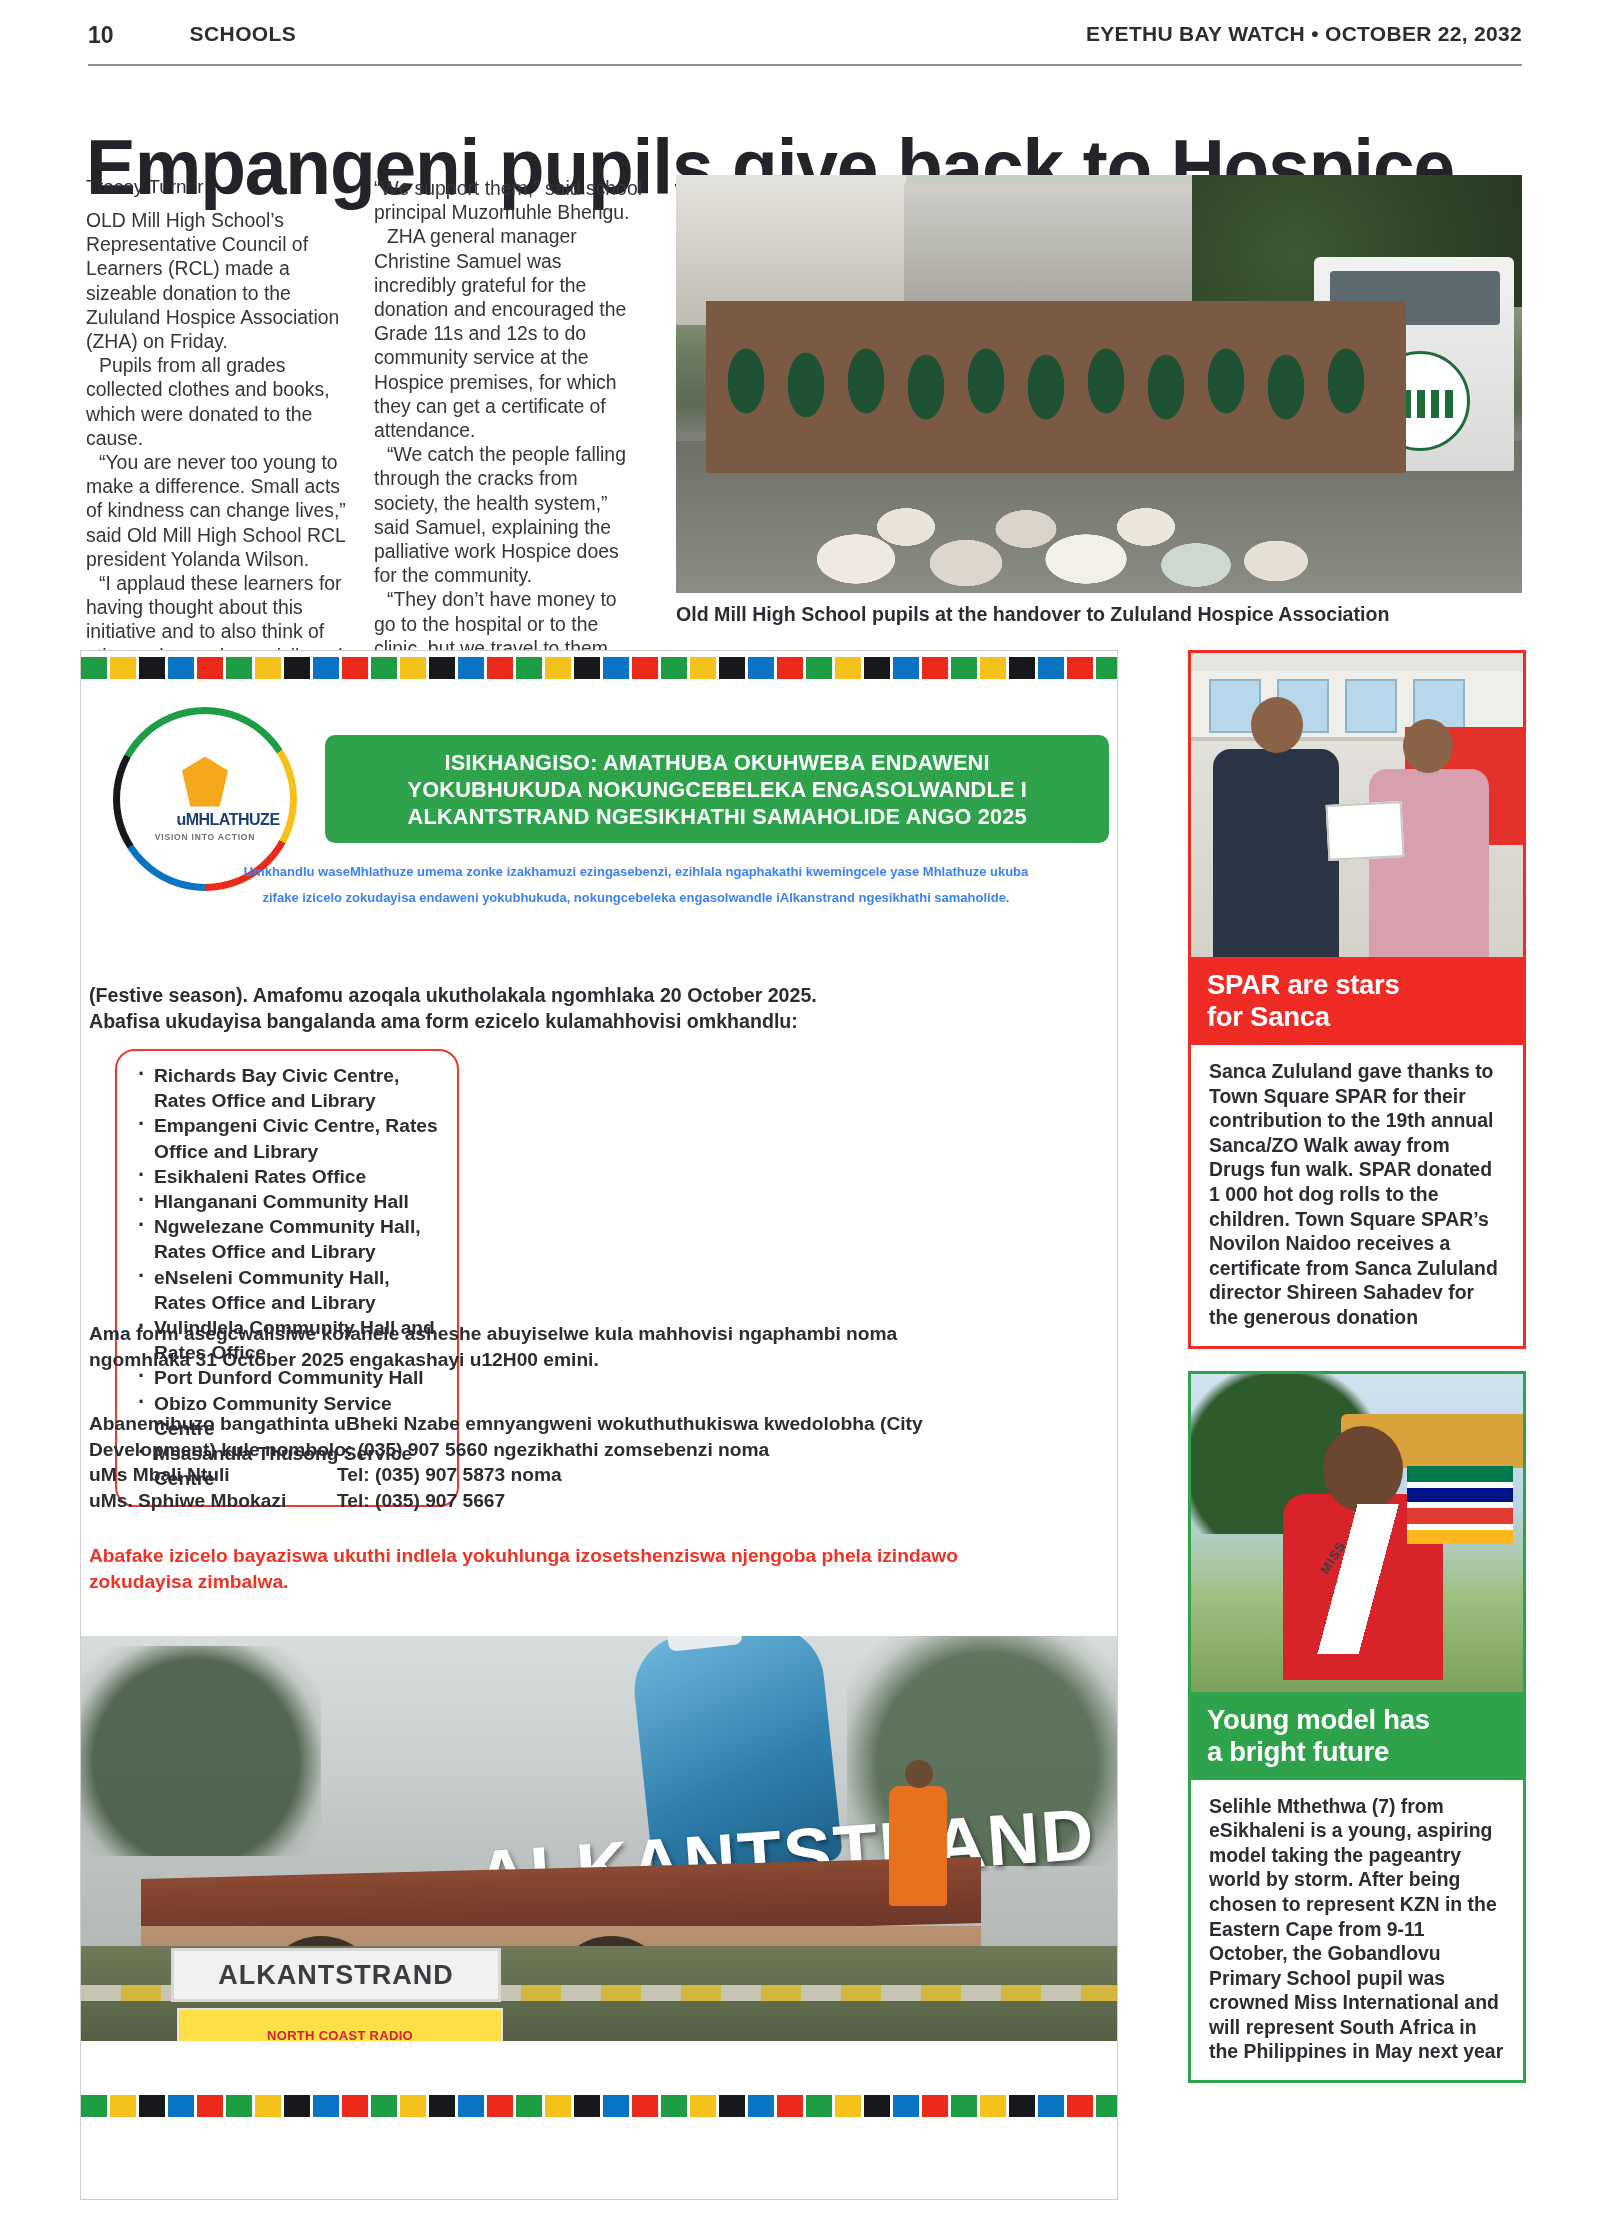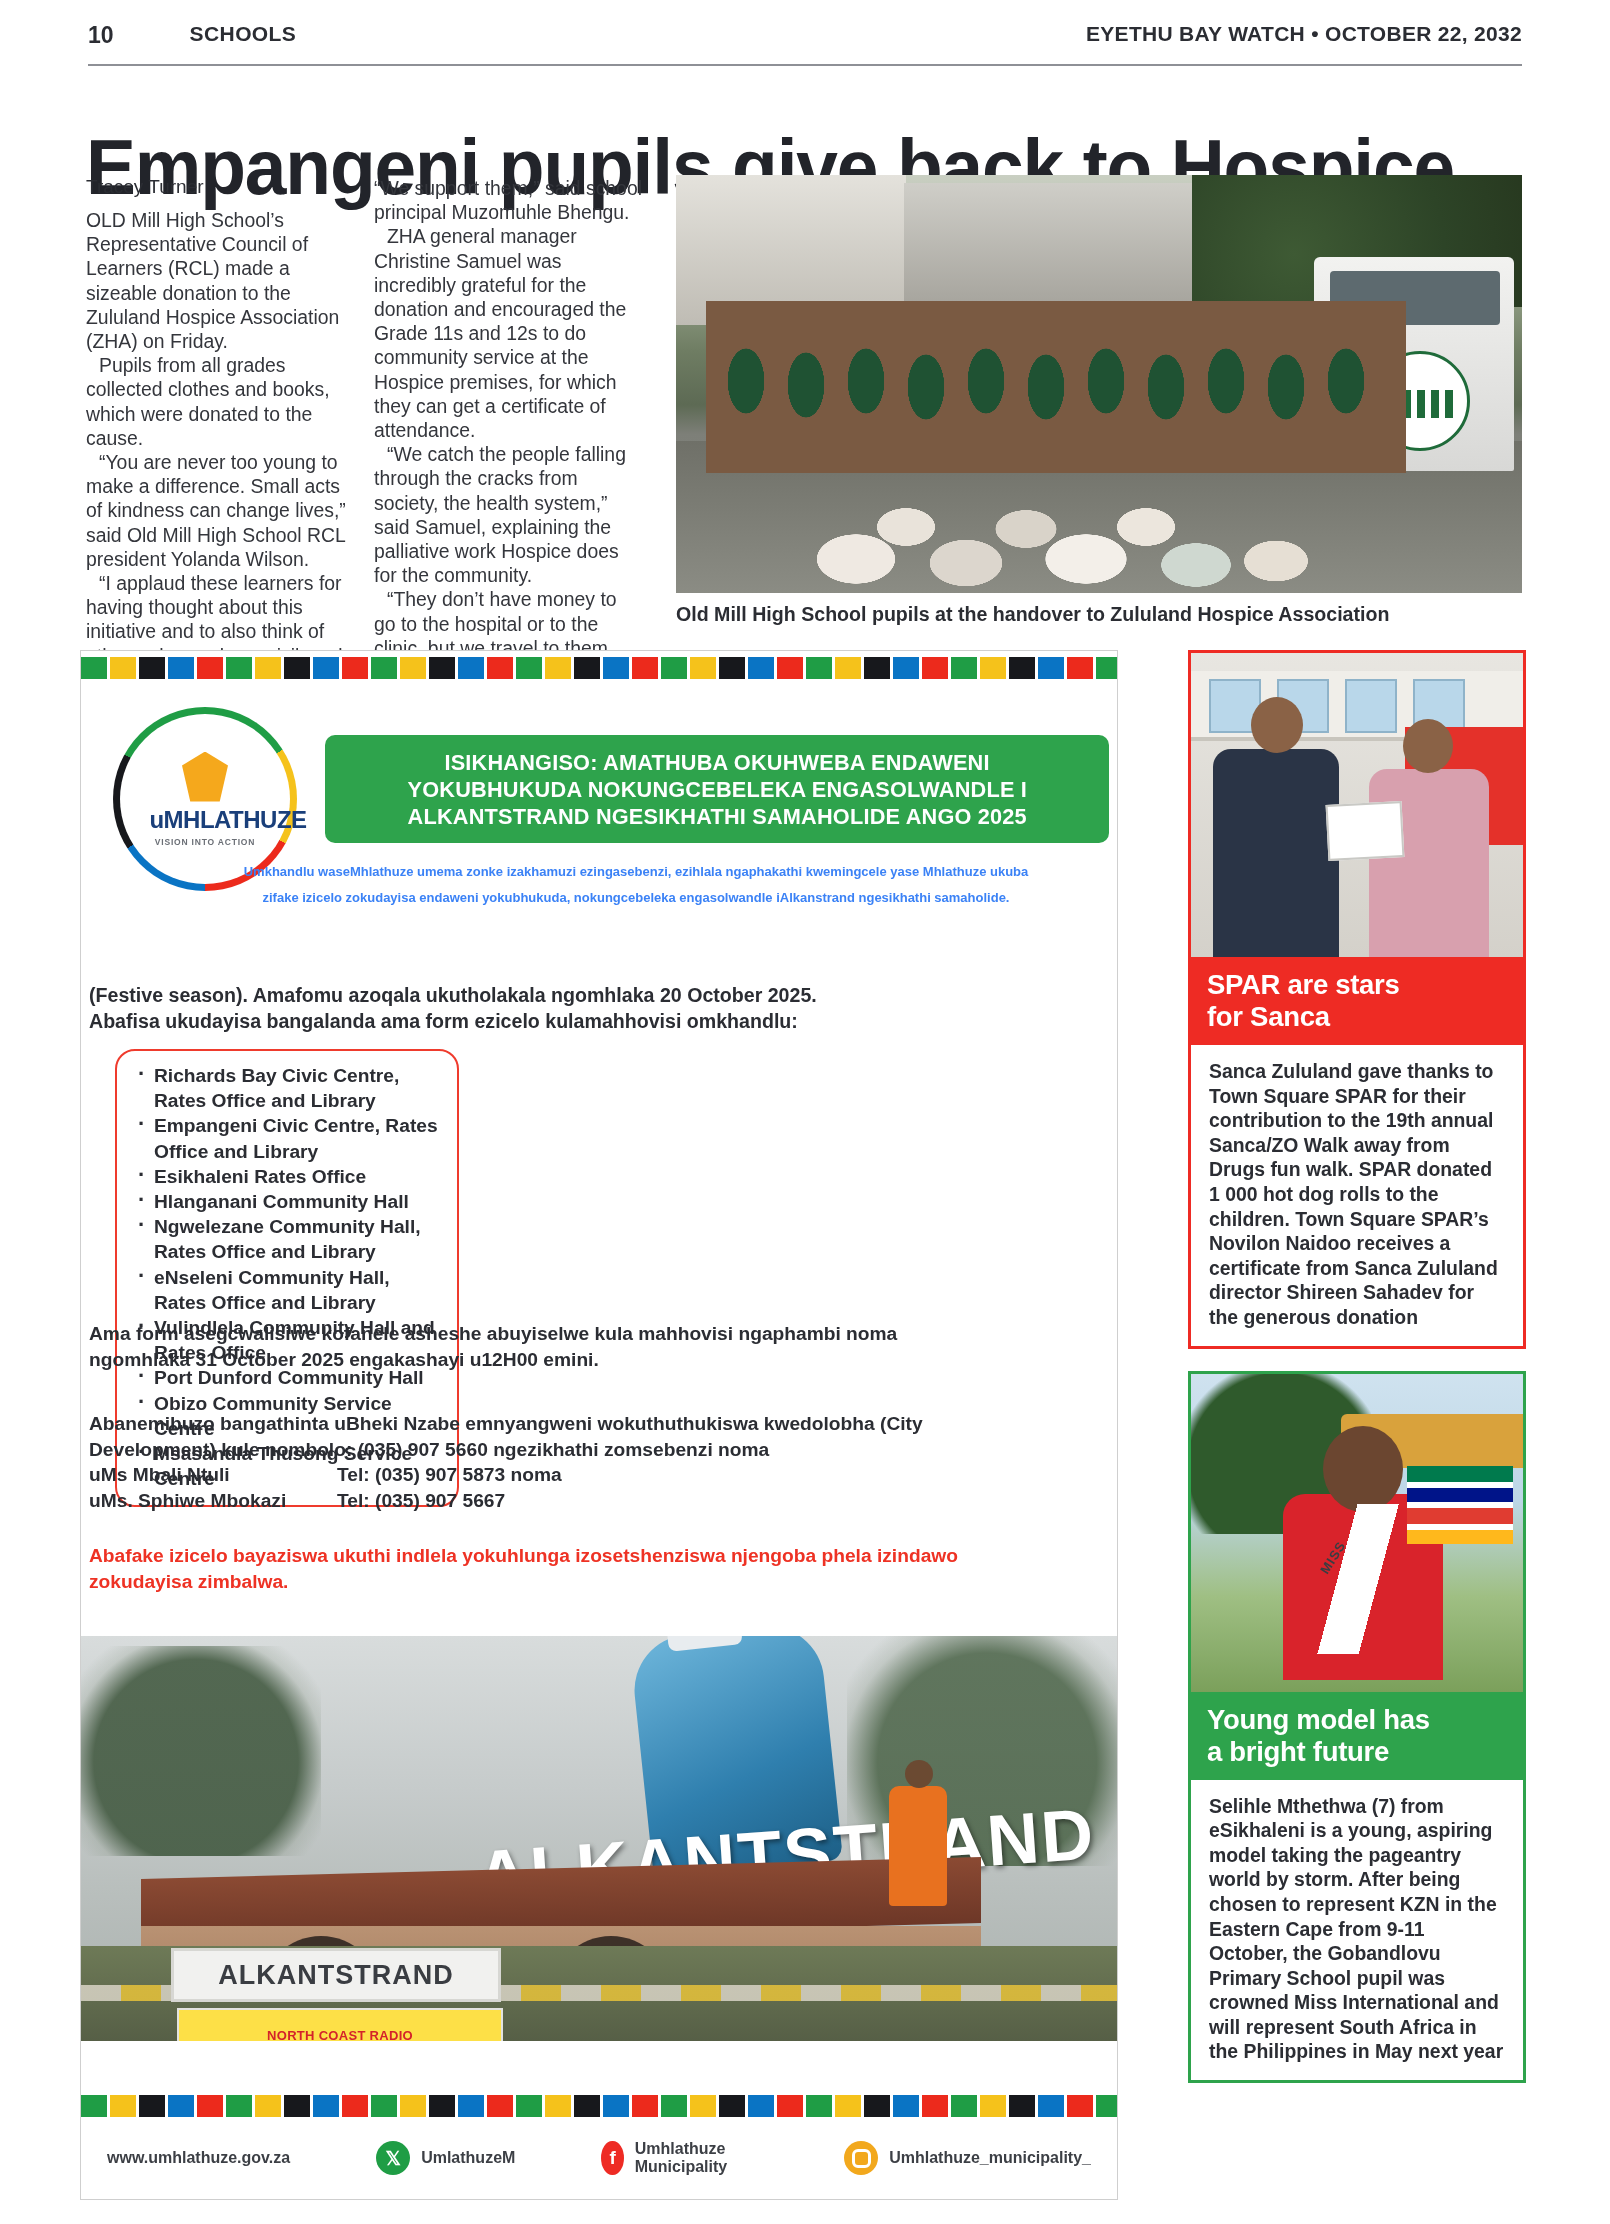--- a/index.html
+++ b/index.html
@@ -123,21 +123,21 @@
     position:absolute; left:32px; top:56px; width:184px; height:184px;
     border-radius:50%; background:#ffffff;
     border:7px solid transparent;
     background-image:
       linear-gradient(#fff,#fff),
       conic-gradient(#1f9d45 0 16%, #f5c21b 16% 33%, #ec2a1c 33% 50%, #0a74c4 50% 66%, #17181c 66% 83%, #1f9d45 83% 100%);
     background-origin:border-box; background-clip:content-box, border-box;
     display:flex; flex-direction:column; align-items:center; justify-content:center;
   }
   .ad-logo-crest{ width:46px; height:50px; background:#f5a81c; clip-path:polygon(50% 0,100% 28%,82% 100%,18% 100%,0 28%); margin-bottom:4px; }
-  .ad-logo-name{ font-size:24px; font-weight:800; color:#1a3f7a; letter-spacing:-.5px;margin-left:46px; }
+  .ad-logo-name{ font-size:16px; font-weight:800; color:#1a3f7a; letter-spacing:-.5px;margin-left:46px; }
   .ad-logo-tag{ font-size:8.5px; font-weight:700; color:#6b6f76; letter-spacing:.8px; margin-top:3px; }
 
   .ad-banner{
     position:absolute; left:244px; top:84px; width:784px; height:108px;
     background:#2ea34c; border-radius:10px;
     display:flex; flex-direction:column; align-items:center; justify-content:center;
     padding:6px 14px;
   }
   .ad-banner div{
     color:#fff; font-size:22.4px; line-height:27px; font-weight:800;
@@ -384,40 +384,20 @@
     <div class="ap-kerb"></div>
     <div class="ap-sign">ALKANTSTRAND</div>
     <div class="ap-sign2">
       <div class="r1">NORTH COAST RADIO</div>
 
     </div>
   </div>
 
   <div class="nd-border nd-bottom"></div>
 
-  <div class="ad-footer">
-    <span class="af-url">www.umhlathuze.gov.za</span>
-
-    <span class="af-item">
-      <span class="af-icon af-x">𝕏</span>
-      <span class="af-label">UmlathuzeM</span>
-    </span>
-
-    <span class="af-item">
-      <span class="af-icon af-fb">f</span>
-      <span class="af-label">Umhlathuze Municipality</span>
-    </span>
-
-    <span class="af-item">
-      <span class="af-icon af-ig">
-          <span class="ring"></span>
-        </span>
-      <span class="af-label">Umhlathuze_municipality_</span>
-    </span>
-  </div>
 </div>
 
 <div class="rail">
 
   <div class="card">
     <div class="card-photo">
       <div class="sp-wall"></div>
       <div class="sp-shelf"></div>
       <div class="sp-box" style="left:18px"></div>
       <div class="sp-box" style="left:86px"></div>

